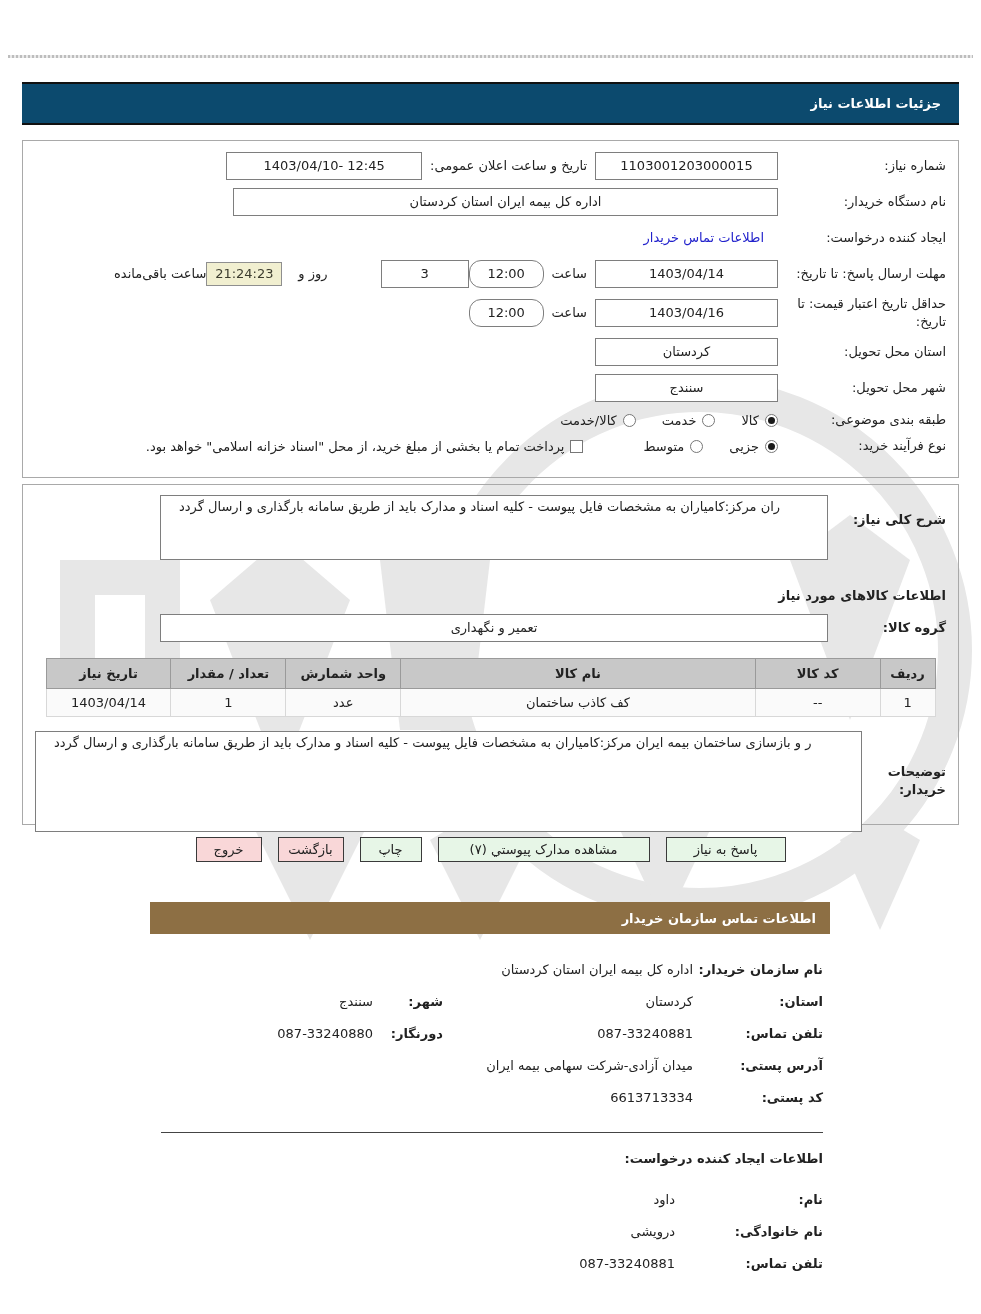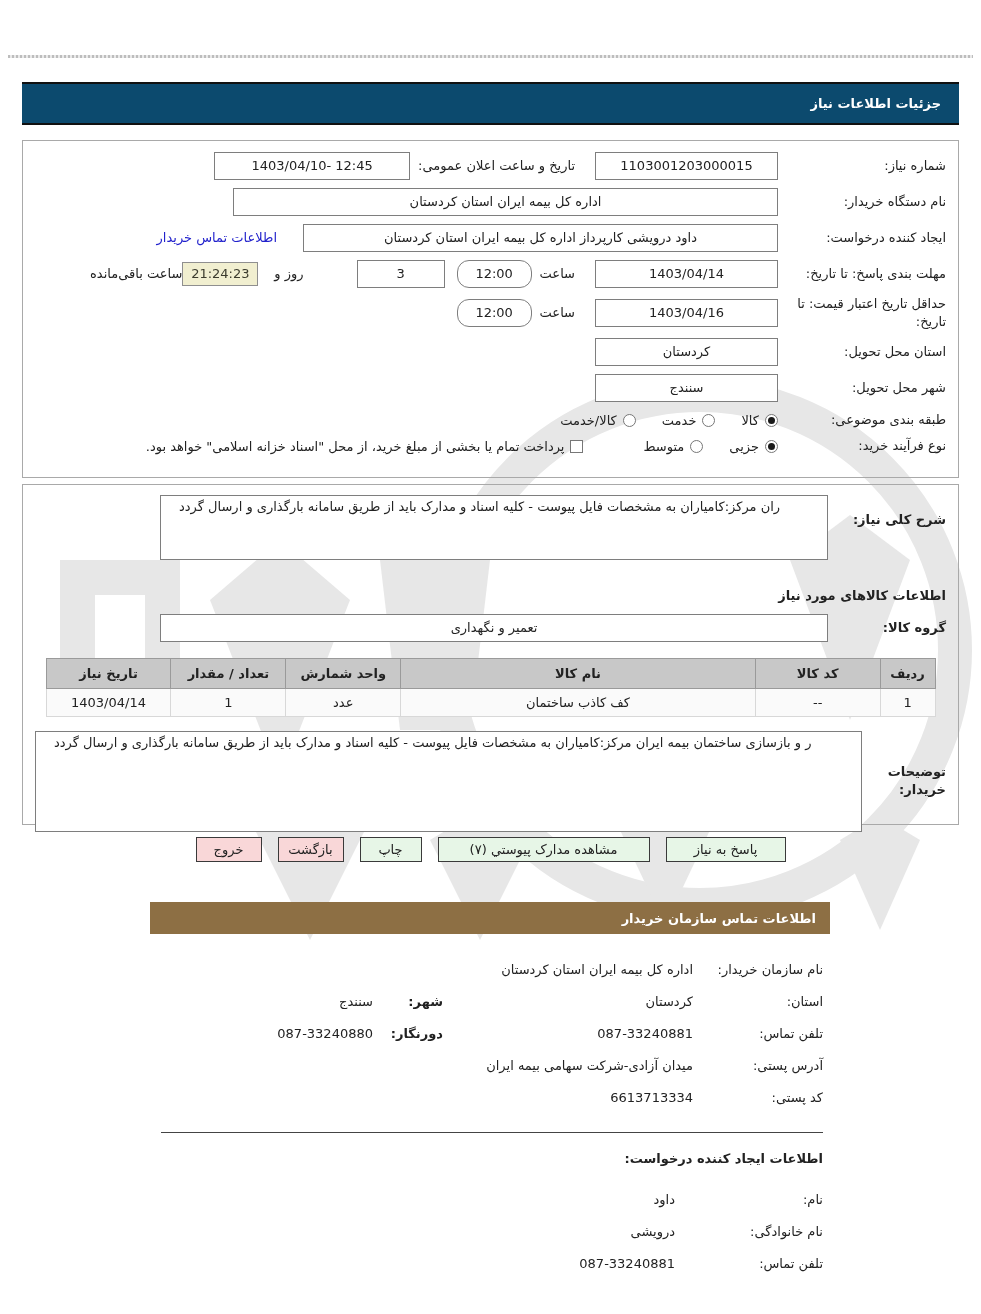--- a/index.html
+++ b/index.html
@@ -15,21 +15,21 @@
                border-top:2px solid #111; border-bottom:2px solid #111; color:#fff; font-weight:bold;
                display:flex; align-items:center; padding:0 18px; }
 
   .box { position:absolute; left:22px; right:22px; border:1px solid #a9a9a9; }
   .box1 { top:140px; height:338px; padding:10px 0 0 0; }
   .box2 { top:484px; height:341px; padding:10px 0 0 0; }
 
   .frow { display:flex; align-items:center; padding:0 12px; margin-bottom:7px; min-height:29px; }
   .flabel { flex:0 0 168px; line-height:1.35; }
   .inp { border:1px solid #7e7e7e; background:#fff; height:28px; line-height:26px; text-align:center;
-         overflow:hidden; white-space:nowrap;margin-left:12px; }
+         overflow:hidden; white-space:nowrap; }
   .w-need { width:183px; }
   .w-announce { width:196px; }
   .w-wide { width:545px; }
   .w-creator { width:475px; }
   .w-time { width:75px;border-radius:12px; }
   .w-days { width:88px; }
   .inline-lbl { margin:0 8px; }
   .timer { width:76px; height:24px; line-height:22px; text-align:center; background:#f1efd0;
            border:1px solid #8f8f8f; color:#3c3c2e; margin:0 8px 0 0; }
   .link { color:#2222cc; margin-right:14px; cursor:pointer; }
@@ -58,21 +58,21 @@
              justify-content:center; gap:16px; }
   .btn { height:25px; line-height:23px; text-align:center; border:1px solid #3a3a3a; cursor:pointer; font-size:13px; }
   .btn.green { background:#e7f6e7; }
   .btn.pink { background:#f9d7d8; }
   .b1 { width:120px; } .b2 { width:212px; } .b3 { width:62px; } .b4 { width:66px; } .b5 { width:66px; }
 
   .contact-bar { position:absolute; top:902px; left:150px; width:680px; height:32px; background:#8d6f44;
                  color:#fff; font-weight:bold; display:flex; align-items:center; padding:0 14px; }
   .contact { position:absolute; top:962px; right:158px; width:668px; }
   .crow { display:flex; align-items:flex-start; min-height:32px; }
-  .clabel { flex:0 0 130px; font-weight:normal; }
+  .clabel { flex:0 0 130px; font-weight:bold; }
   .cval { text-align:right; }
   .cval1 { flex:0 0 250px; }
   .clabel2 { flex:0 0 70px; font-weight:bold; }
   .c-div { border-top:1px solid #444; margin:10px 0 18px; width:662px; }
   .creator-h { font-weight:bold; margin:8px 0 26px; }
   .crow2 .clabel { flex:0 0 148px; }
   .num { direction:ltr; unicode-bidi:isolate; }
 </style>
 </head>
 <body>
@@ -112,26 +112,25 @@
         <span class="inp w-announce num">1403/04/10- 12:45</span>
       </div>
 
       <div class="frow">
         <span class="flabel">نام دستگاه خریدار:</span>
         <span class="inp w-wide">اداره کل بیمه ایران استان کردستان</span>
       </div>
 
       <div class="frow">
         <span class="flabel">ایجاد کننده درخواست:</span>
-        <span class="inp w-creator">داود درویشی کارپرداز اداره کل بیمه ایران استان کردستان</span>
         <span class="link">اطلاعات تماس خریدار</span>
       </div>
 
       <div class="frow">
-        <span class="flabel">مهلت بندی پاسخ: تا تاریخ:</span>
+        <span class="flabel">مهلت ارسال پاسخ: تا تاریخ:</span>
         <span class="inp w-need num">1403/04/14</span>
         <span class="inline-lbl">ساعت</span>
         <span class="inp w-time num">12:00</span>
         <span class="inp w-days num gap-lg">3</span>
         <span class="inline-lbl">روز و</span>
         <span class="timer num">21:24:23</span>
         <span>ساعت باقی‌مانده</span>
       </div>
 
       <div class="frow">

